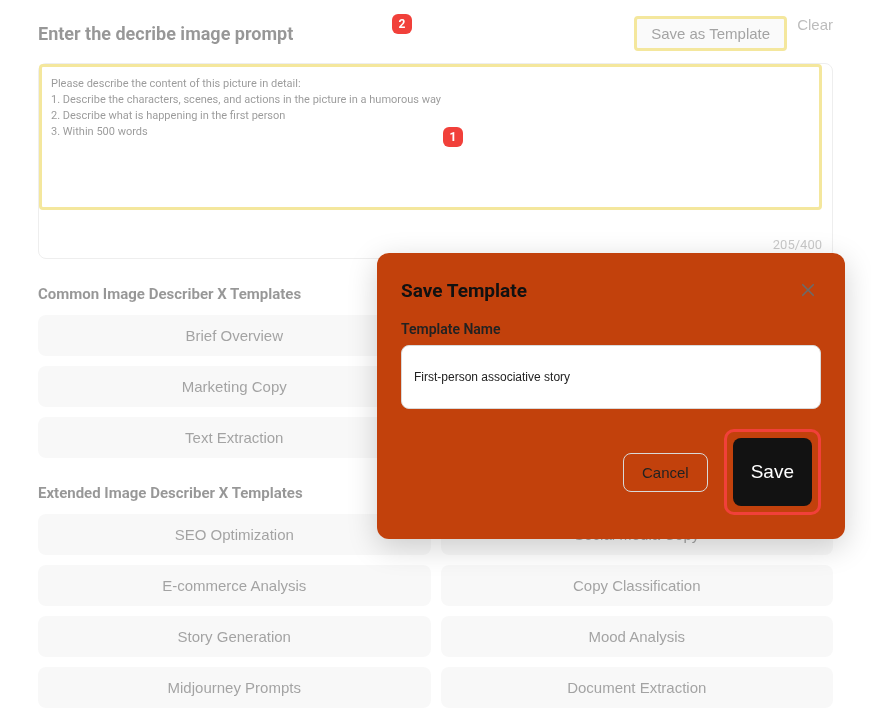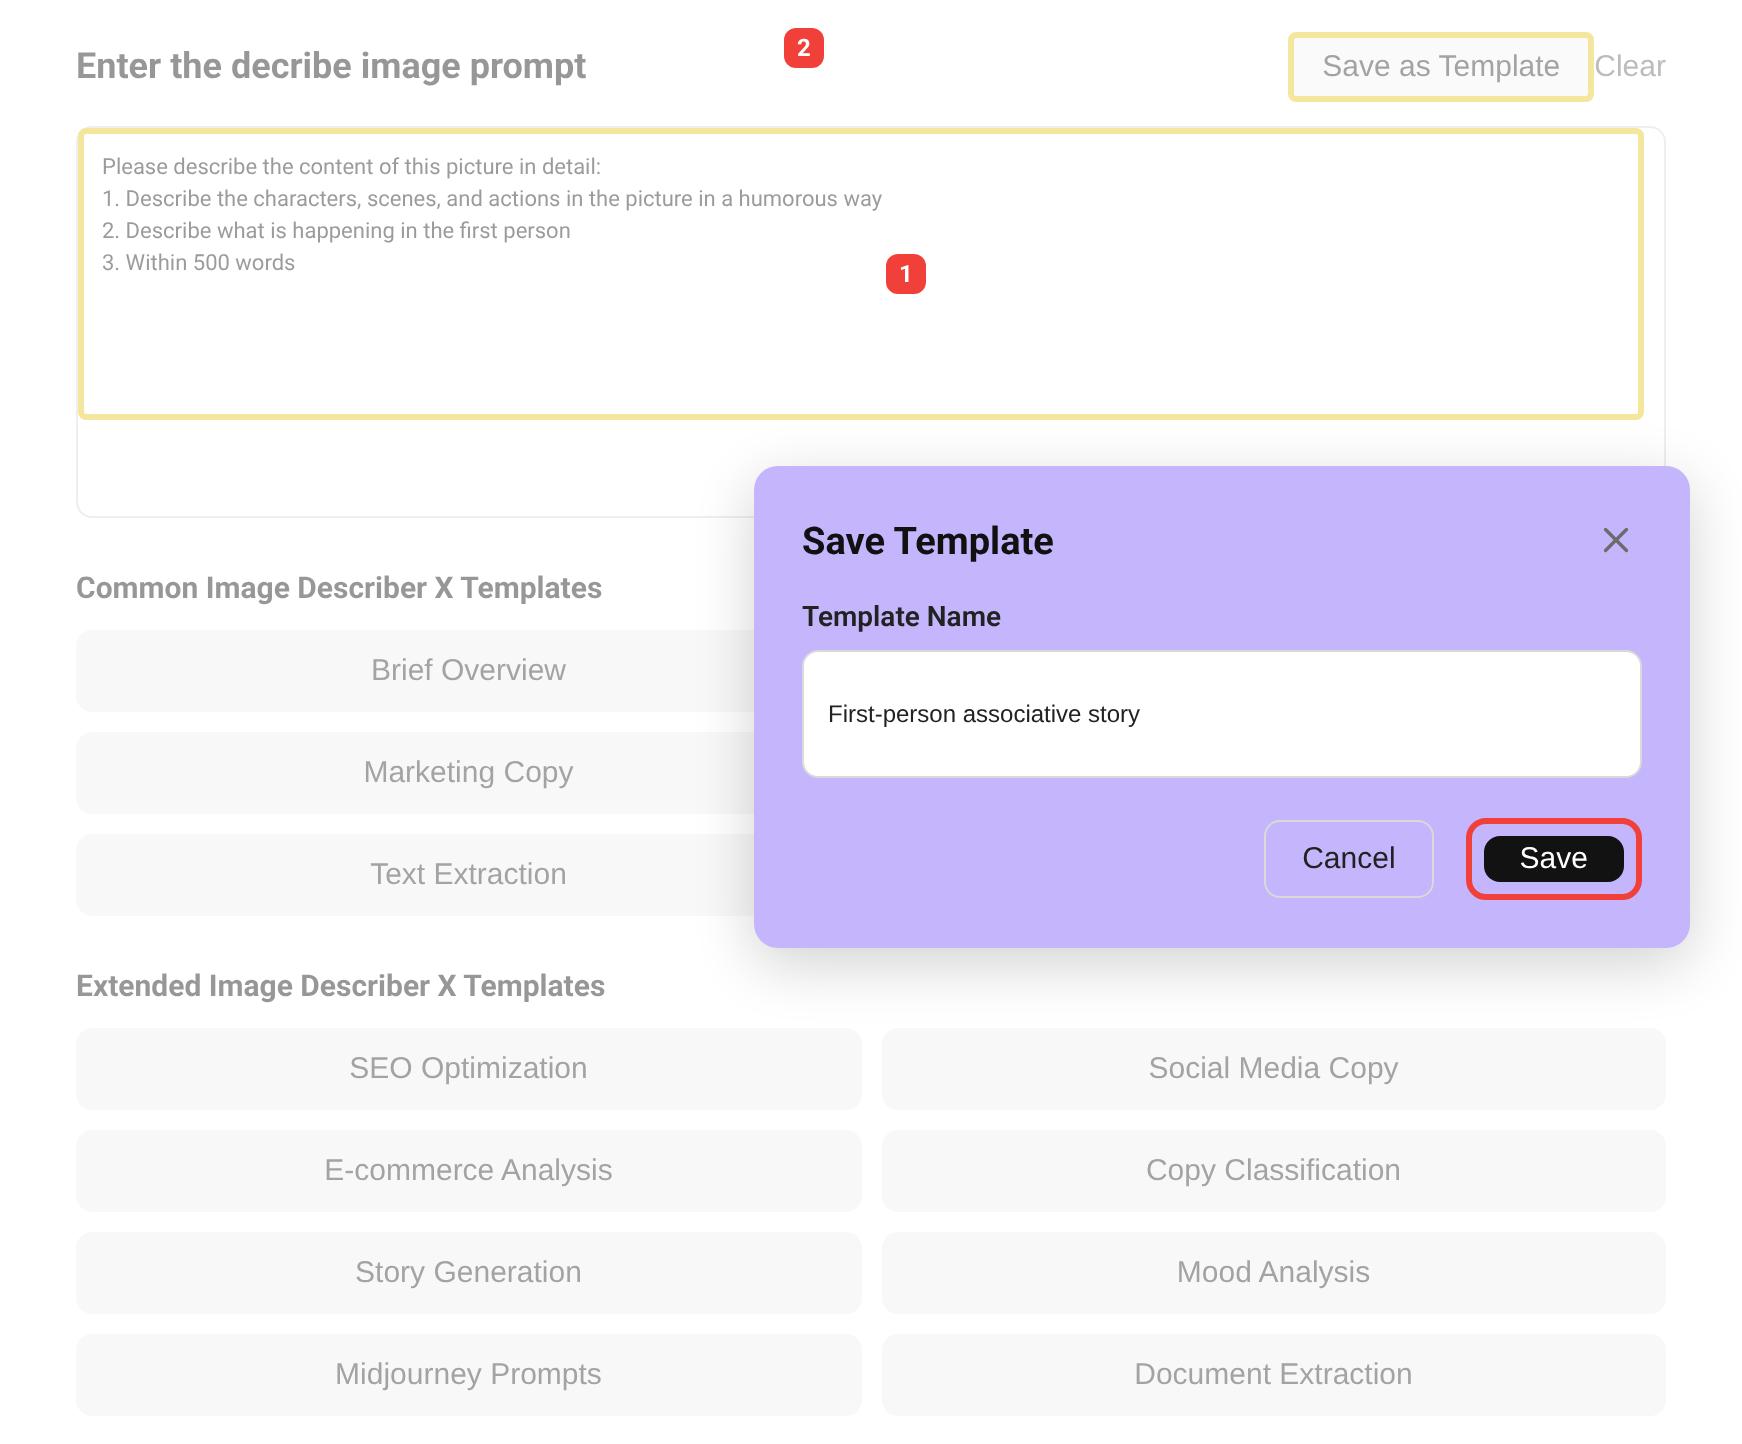--- a/index.html
+++ b/index.html
@@ -24,21 +24,22 @@
       justify-content: space-between;
       margin-bottom: 12px;
     }
     .page-title {
       font-size: 18px;
       font-weight: 700;
       color: #1a1a1a;
     }
     .header-actions {
       display: flex;
-      align-items: center;
+      align-items: flex-start;
+      gap: 10px;
     }
     .save-template-btn {
       background: #f3f3f3;
       border: 3px solid #e6c926;
       color: #333;
       padding: 6px 14px;
       font-size: 15px;
       border-radius: 4px;
       cursor: pointer;
     }
@@ -127,24 +128,24 @@
     .callout-3 { top: 434px; left: 694px; }
 
     
     .backdrop {
       position: absolute;
       inset: 0;
       background: rgba(255,255,255,0.55);
     }
     .modal {
       position: absolute;
-      top: 233px;
+      top: 253px;
       left: 377px;
       width: 468px;
-      background: #c4b5fd;
+      background: #c2410c;
       border-radius: 12px;
       box-shadow: 0 8px 30px rgba(0,0,0,0.18);
       padding: 24px;
       z-index: 10;
     }
     .modal-header-row {
       display: flex;
       align-items: center;
       justify-content: space-between;
       margin-bottom: 18px;
@@ -198,22 +199,22 @@
     .save-highlight-wrap {
       border: 3px solid #f1403a;
       border-radius: 10px;
       padding: 6px;
     }
     .save-btn {
       background: #121212;
       color: #fff;
       border: none;
       border-radius: 8px;
-      padding: 3px 18px;
-      font-size: 15px;
+      padding: 23px 18px;
+      font-size: 19px;
       cursor: pointer;
     }
   </style>
 </head>
 <body>
 
 <div class="page-content">
 
   <div class="header-row">
     <div class="page-title">Enter the decribe image prompt</div>

